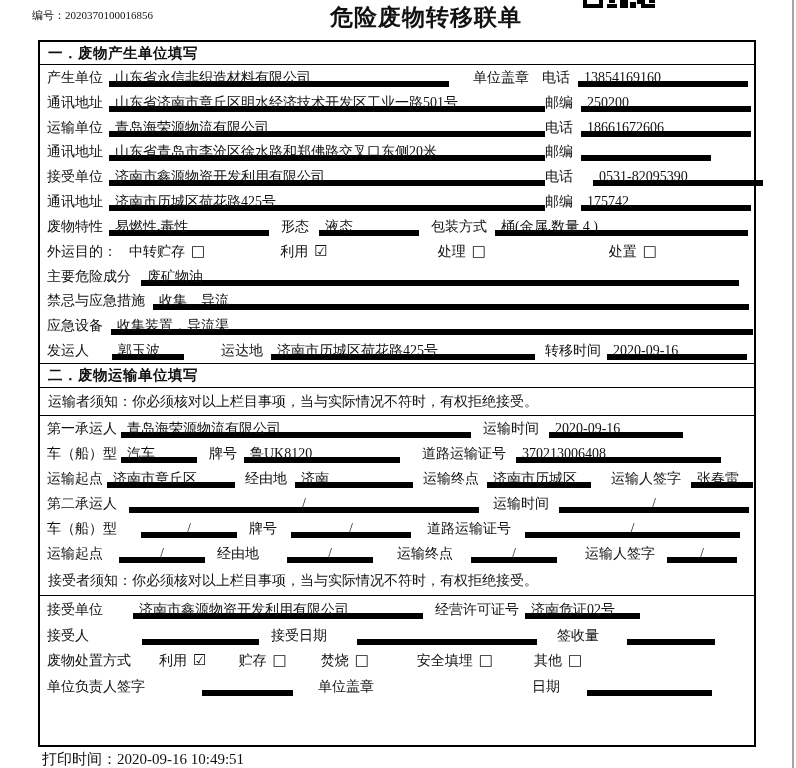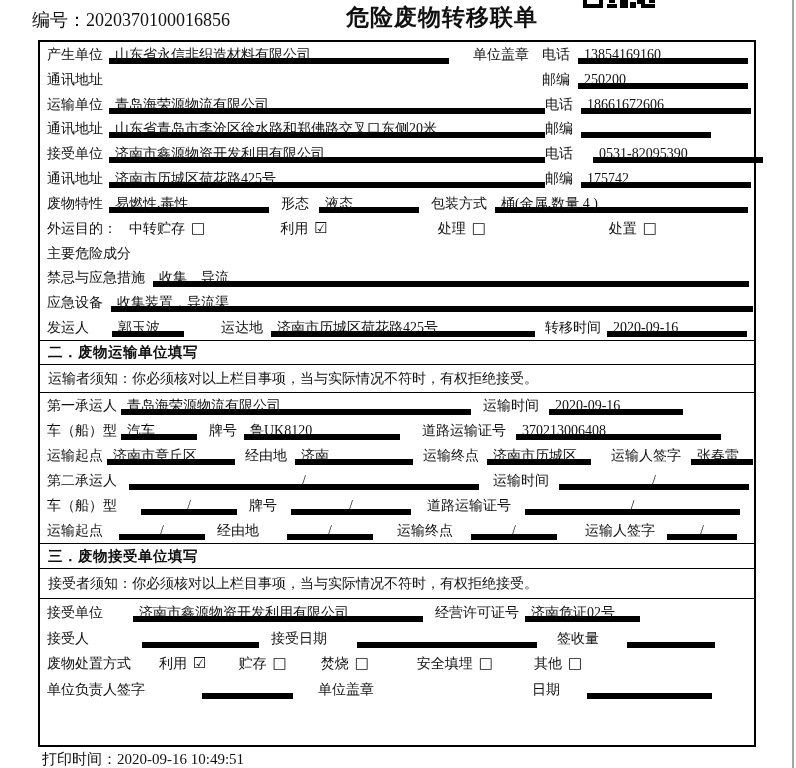--- a/index.html
+++ b/index.html
@@ -5,22 +5,22 @@
   * { margin:0; padding:0; box-sizing:border-box; }
   html,body { background:#ffffff; }
   .page {
     position:relative; width:796px; height:768px; background:#ffffff;
     font-family:"Liberation Serif","DejaVu Serif",serif;
     color:#111; overflow:hidden;
   }
   .page-edge { position:absolute; top:0; right:2px; width:2px; height:768px; background:#a6a6a6; }
 
   
-  .form-no { position:absolute; left:32px; top:8px; font-size:18px; white-space:nowrap; }
-  .form-title { position:absolute; left:337px; top:2px; width:210px; text-align:center;
+  .form-no { position:absolute; left:32px; top:8px; font-size:11px; white-space:nowrap; }
+  .form-title { position:absolute; left:321px; top:2px; width:210px; text-align:center;
                 font-size:23px; font-weight:bold; letter-spacing:1px; white-space:nowrap; }
   .qr-frag { position:absolute; left:583px; top:0; width:74px; height:8px; }
   .qr-frag div { position:absolute; background:#000; }
   .qr-sq { left:0; top:-10px; width:20px; height:18px; background:transparent !important;
            border:4px solid #000; }
 
   
   .form-table { position:absolute; left:38px; top:40px; width:718px; height:707px;
                 border:2px solid #000; }
   .sec-title { font-size:14.5px; font-weight:bold; padding-left:8px; letter-spacing:0.5px;
@@ -63,31 +63,33 @@
     <div style="left:24px;top:4px;width:10px;height:4px"></div>
     <div style="left:37px;top:0;width:8px;height:8px"></div>
     <div style="left:47px;top:2px;width:6px;height:6px"></div>
     <div style="left:54px;top:0;width:8px;height:4px"></div>
     <div style="left:58px;top:4px;width:14px;height:4px"></div>
     <div style="left:66px;top:0;width:6px;height:3px"></div>
   </div>
 
   <div class="form-table">
 
+    <div class="sec-title st1">一．废物产生单位填写</div>
 
     <div class="row s1row">
       <span class="lbl">产生单位</span>
       <span class="u" style="margin-left:6px;width:340px">山东省永信非织造材料有限公司</span>
       <span class="lbl" style="margin-left:24px">单位盖章</span>
       <span class="lbl mla">电话</span>
       <span class="u" style="margin-left:8px;width:170px">13854169160</span>
     </div>
 
     <div class="row s1row">
       <span class="lbl">通讯地址</span>
+      <span class="u" style="margin-left:6px;width:436px">山东省济南市章丘区明水经济技术开发区工业一路501号</span>
       <span class="lbl mla">邮编</span>
       <span class="u" style="margin-left:8px;width:170px">250200</span>
     </div>
 
     <div class="row s1row">
       <span class="lbl">运输单位</span>
       <span class="u" style="margin-left:6px;width:436px">青岛海荣源物流有限公司</span>
       <span class="lbl mla">电话</span>
       <span class="u" style="margin-left:8px;width:170px">18661672606</span>
     </div>
@@ -130,20 +132,21 @@
       <span class="lbl" style="margin-left:75px">利用</span>
       <span class="box">☑</span>
       <span class="lbl" style="margin-left:110px">处理</span>
       <span class="box">□</span>
       <span class="lbl" style="margin-left:123px">处置</span>
       <span class="box">□</span>
     </div>
 
     <div class="row s1row">
       <span class="lbl">主要危险成分</span>
+      <span class="u" style="margin-left:10px;width:598px">废矿物油</span>
     </div>
 
     <div class="row s1row">
       <span class="lbl">禁忌与应急措施</span>
       <span class="u" style="margin-left:8px;width:596px">收集、导流</span>
     </div>
 
     <div class="row s1row">
       <span class="lbl">应急设备</span>
       <span class="u" style="margin-left:8px;width:642px">收集装置，导流渠</span>
@@ -208,21 +211,20 @@
       <span class="lbl">运输起点</span>
       <span class="u c" style="margin-left:16px;width:86px">/</span>
       <span class="lbl" style="margin-left:12px">经由地</span>
       <span class="u c" style="margin-left:28px;width:86px">/</span>
       <span class="lbl" style="margin-left:24px">运输终点</span>
       <span class="u c" style="margin-left:18px;width:86px">/</span>
       <span class="lbl" style="margin-left:28px">运输人签字</span>
       <span class="u c" style="margin-left:12px;width:70px">/</span>
     </div>
 
-    <div class="sec-title st3">三．废物接受单位填写</div>
     <div class="notice n3">接受者须知：你必须核对以上栏目事项，当与实际情况不符时，有权拒绝接受。</div>
 
     <div class="row s3row">
       <span class="lbl">接受单位</span>
       <span class="u" style="margin-left:30px;width:290px">济南市鑫源物资开发利用有限公司</span>
       <span class="lbl" style="margin-left:12px">经营许可证号</span>
       <span class="u" style="margin-left:6px;width:115px">济南危证02号</span>
     </div>
 
     <div class="row s3row">

